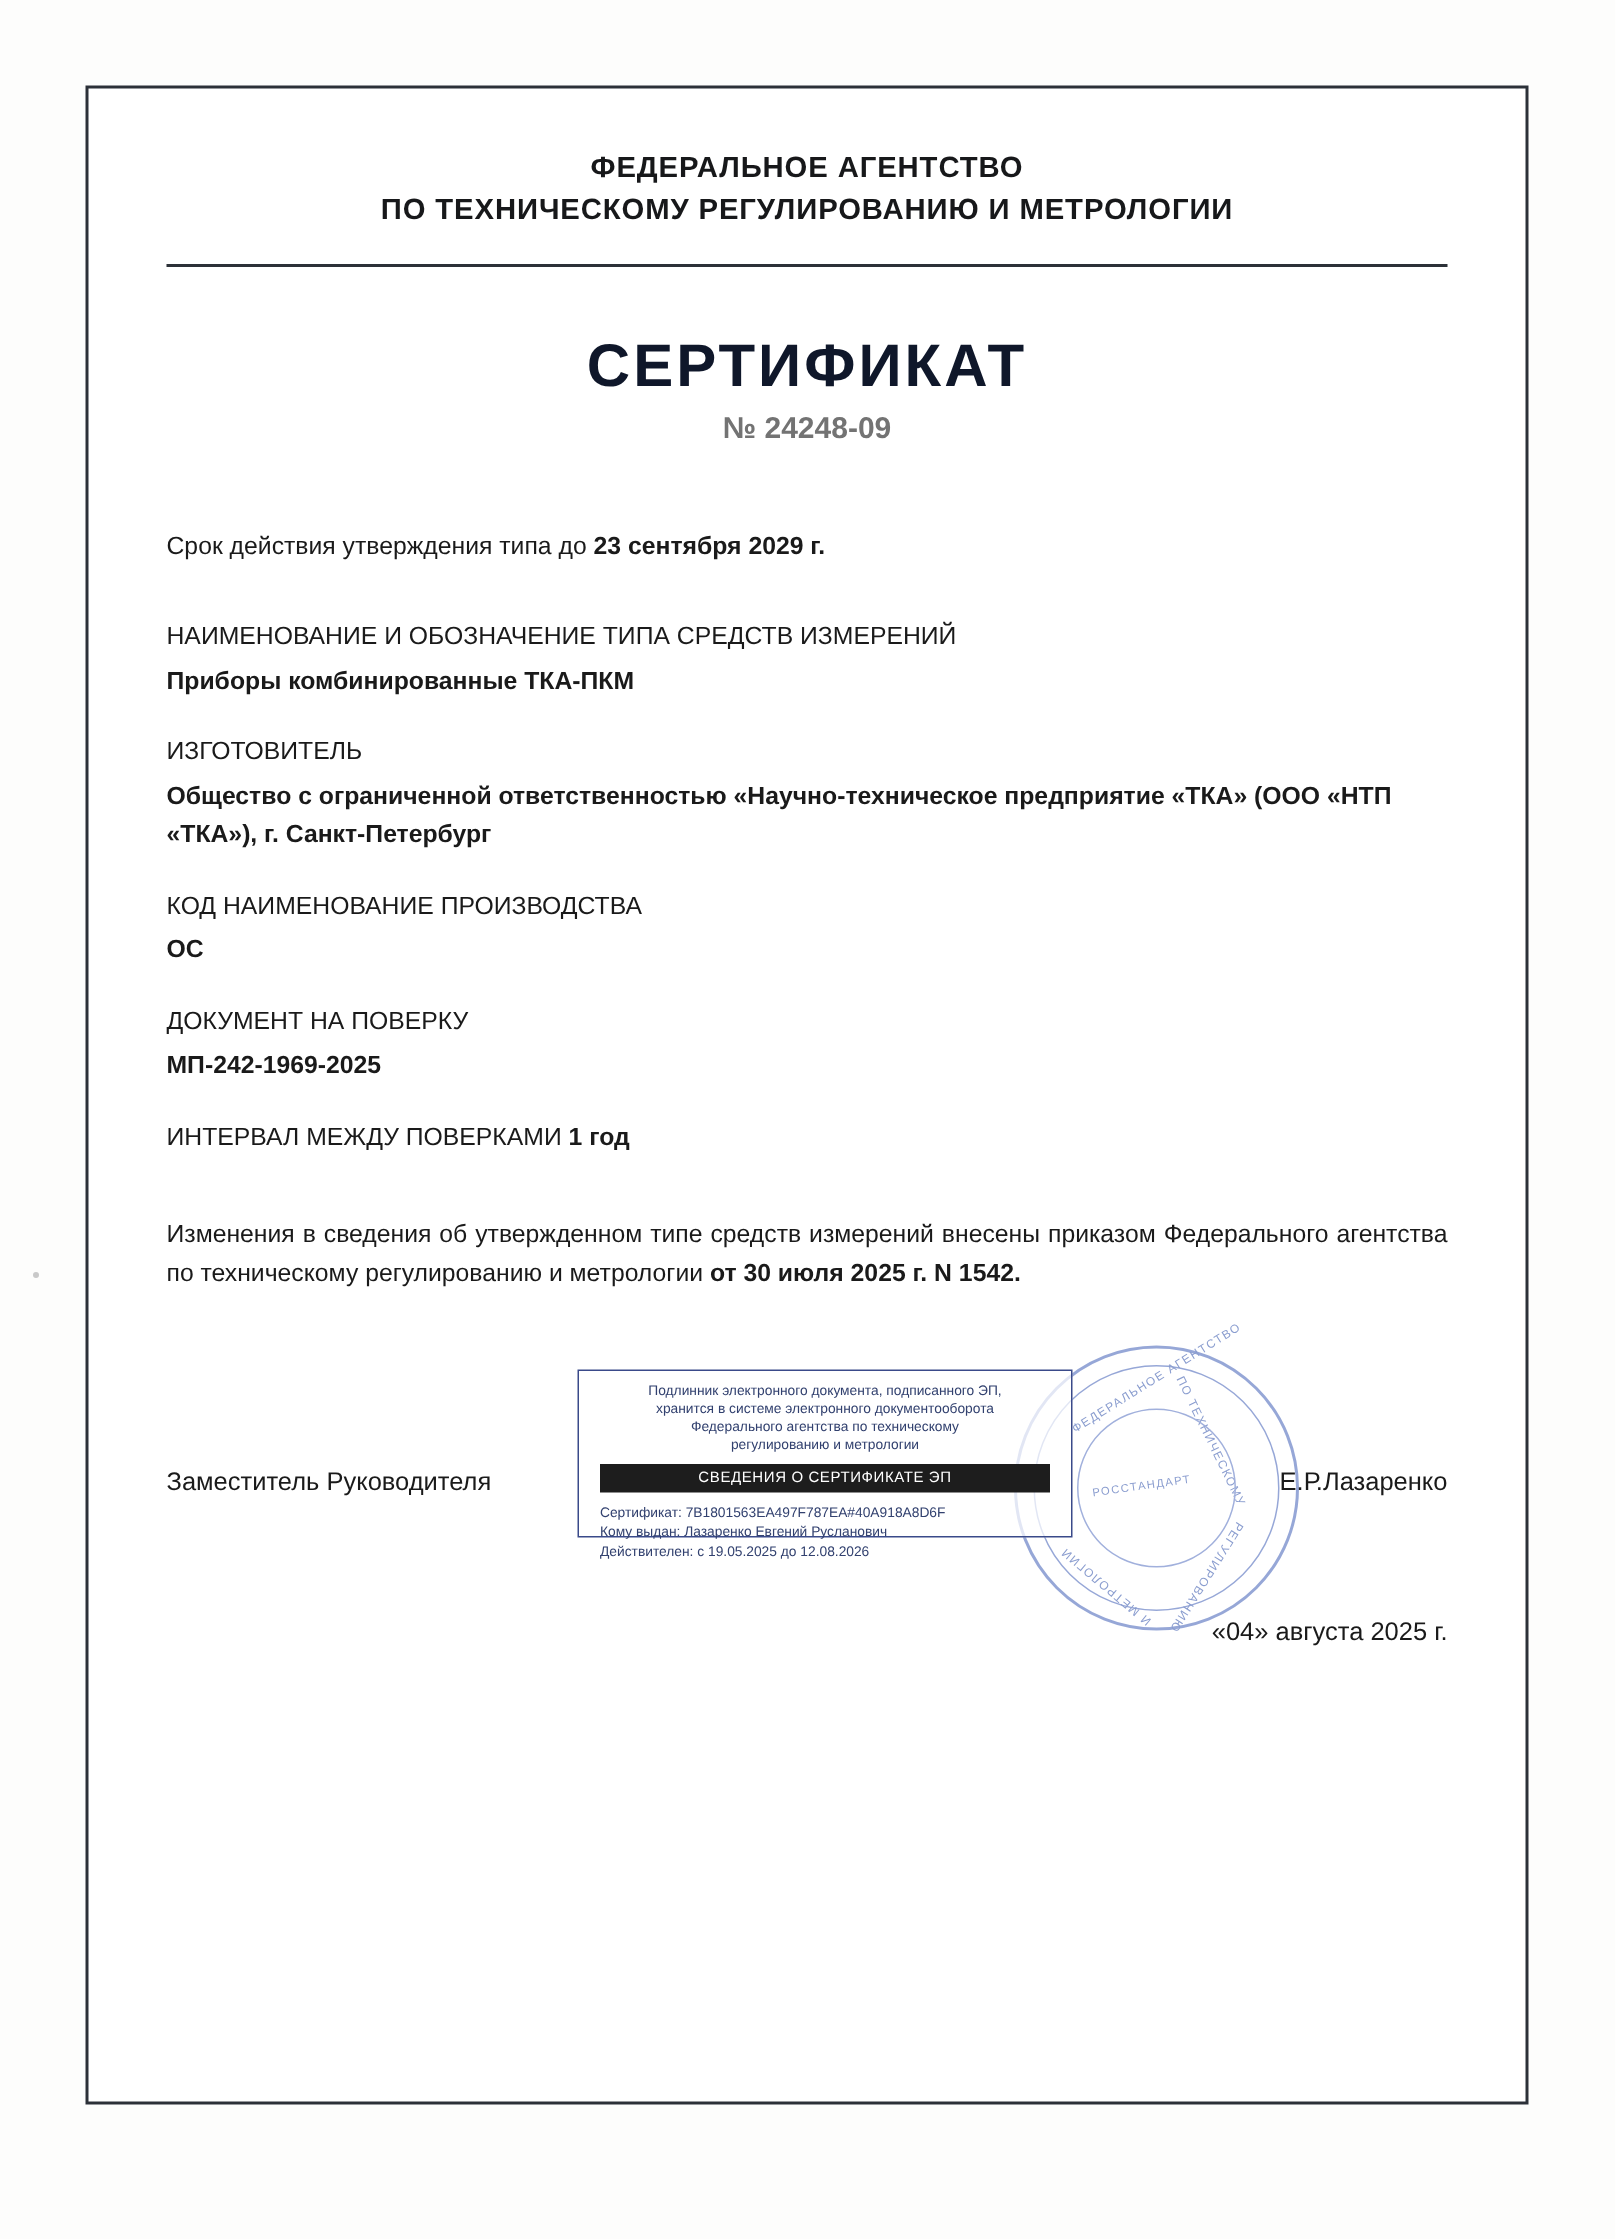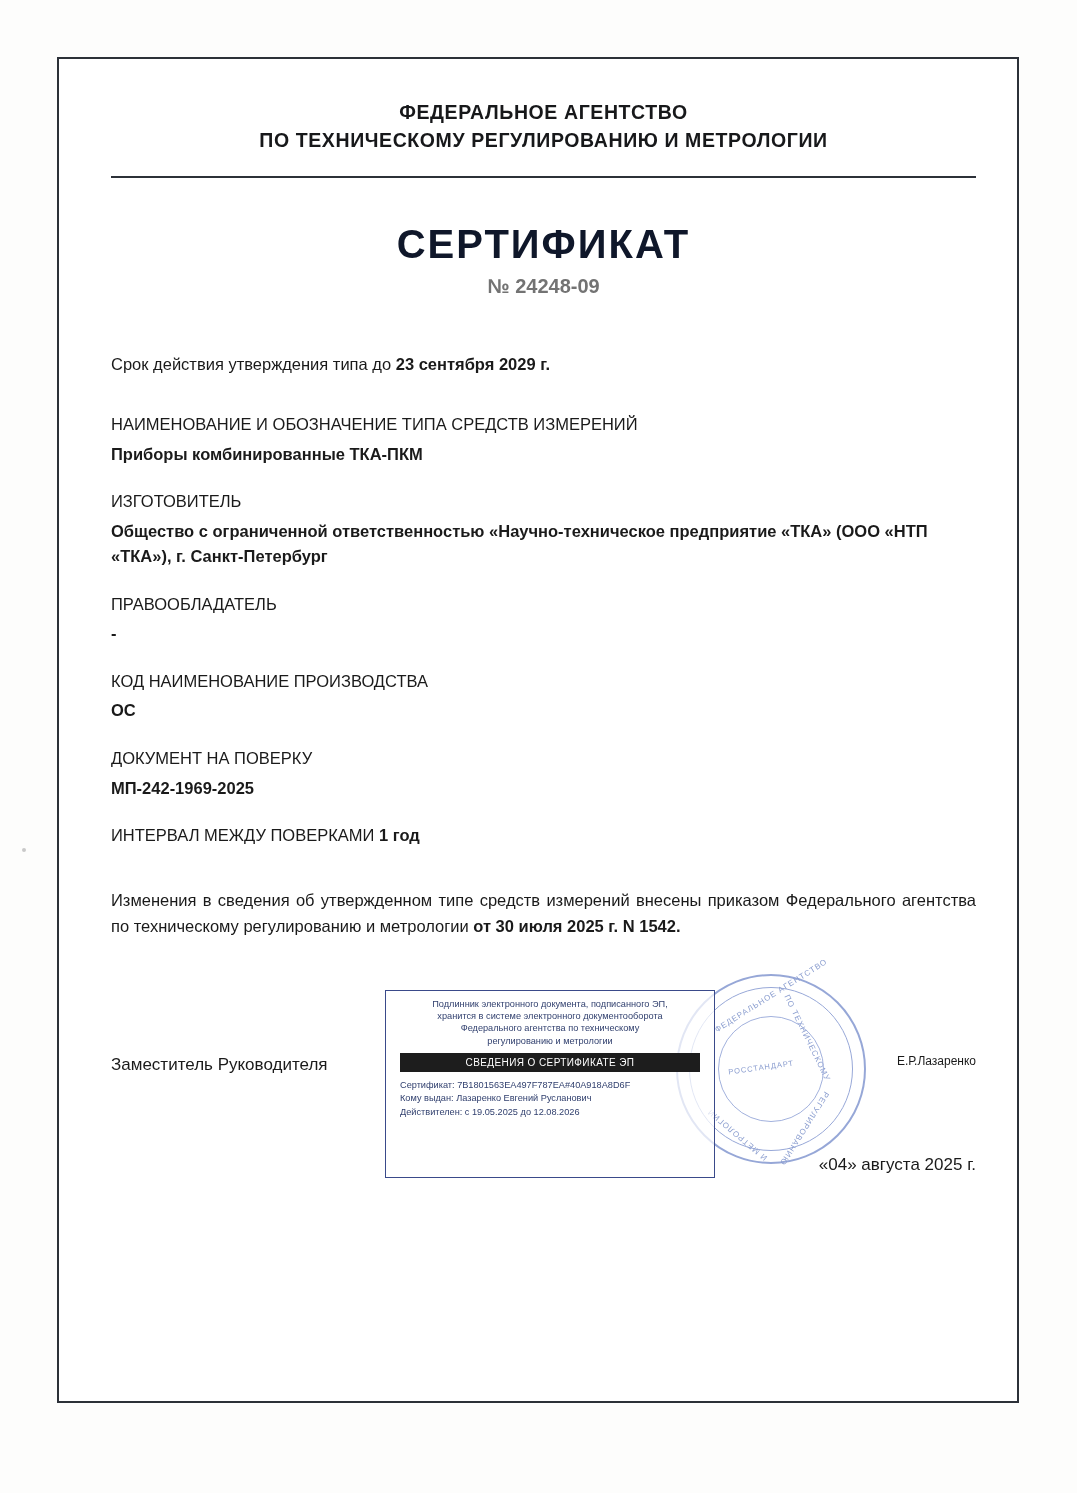--- a/index.html
+++ b/index.html
@@ -29,21 +29,21 @@
     width: 962px;
     height: 1346px;
     border: 2px solid #2c3138;
     box-sizing: border-box;
     background: #ffffff;
   }
   .inner {
     position: absolute;
     left: 52px;
     top: 40px;
-    right: 41px;
+    right: 52px;
   }
   .agency {
     text-align: center;
     font-size: 19.5px;
     font-weight: bold;
     letter-spacing: 0.6px;
     line-height: 1.42;
     color: #17181a;
   }
   .agency .l1 { display: block; }
@@ -101,35 +101,35 @@
   .sign-left {
     position: absolute;
     left: 0;
     top: 78px;
     font-size: 17px;
   }
   .sign-right {
     position: absolute;
     right: 0;
     top: 78px;
-    font-size: 12px;
+    font-size: 17px;
   }
   .date-line {
     position: absolute;
     right: 0;
     top: 178px;
     font-size: 17px;
   }
   
   .ep-stamp {
     position: absolute;
     left: 274px;
     top: 16px;
     width: 330px;
-    height: 188px;
+    height: 112px;
     border: 1px solid #3a4a8a;
     background: rgba(255,255,255,0.72);
     box-sizing: border-box;
     color: #32416f;
     font-size: 9.2px;
     line-height: 1.32;
     padding: 7px 8px 0 8px;
   }
   .ep-top {
     text-align: center;
@@ -229,24 +229,20 @@
         <div class="row">
           <div class="lbl row-tight">НАИМЕНОВАНИЕ И ОБОЗНАЧЕНИЕ ТИПА СРЕДСТВ ИЗМЕРЕНИЙ</div>
           <div class="val">Приборы комбинированные ТКА-ПКМ</div>
         </div>
 
         <div class="row">
           <div class="lbl row-tight">ИЗГОТОВИТЕЛЬ</div>
           <div class="val">Общество с ограниченной ответственностью «Научно-техническое предприятие «ТКА» (ООО «НТП «ТКА»), г. Санкт-Петербург</div>
         </div>
 
-        <div class="row">
-          <div class="lbl row-tight">ПРАВООБЛАДАТЕЛЬ</div>
-          <div class="dash">-</div>
-        </div>
 
         <div class="row">
           <div class="lbl row-tight">КОД НАИМЕНОВАНИЕ ПРОИЗВОДСТВА</div>
           <div class="val">ОС</div>
         </div>
 
         <div class="row">
           <div class="lbl row-tight">ДОКУМЕНТ НА ПОВЕРКУ</div>
           <div class="val">МП-242-1969-2025</div>
         </div>

